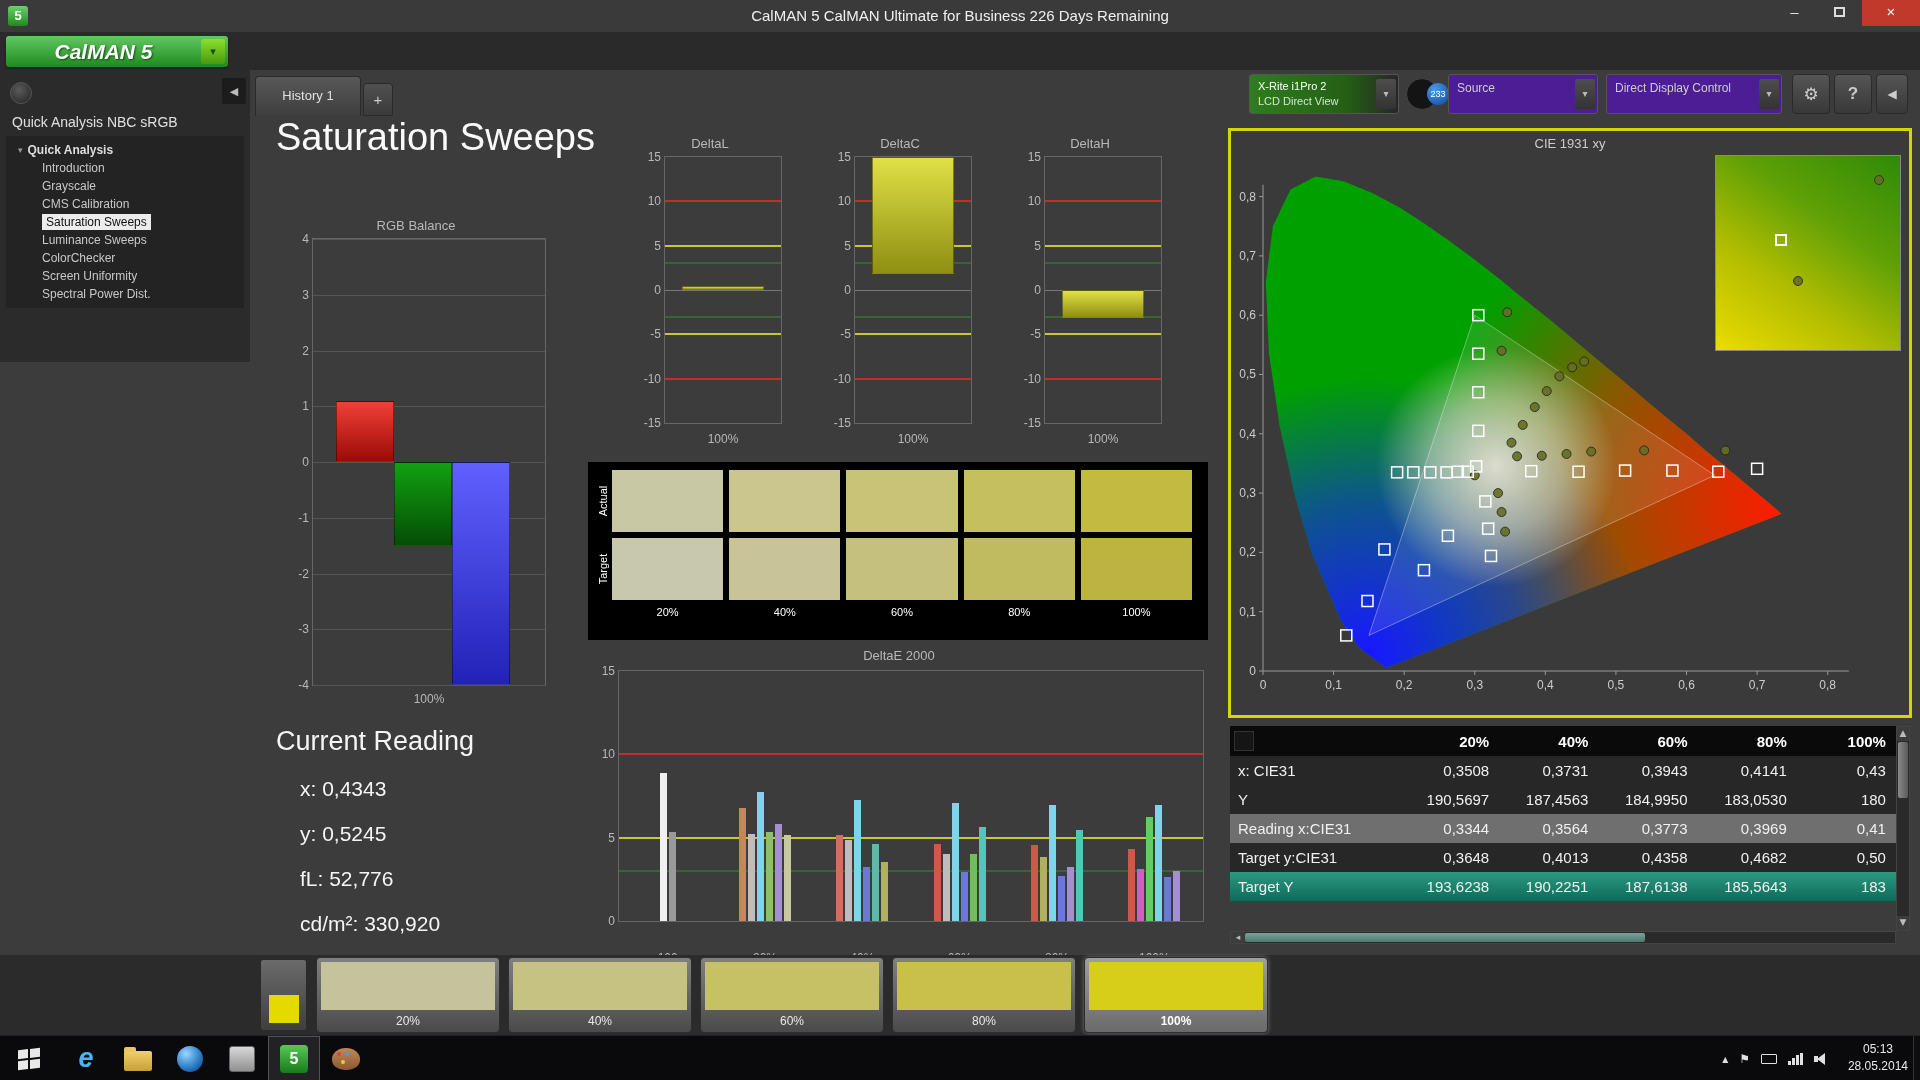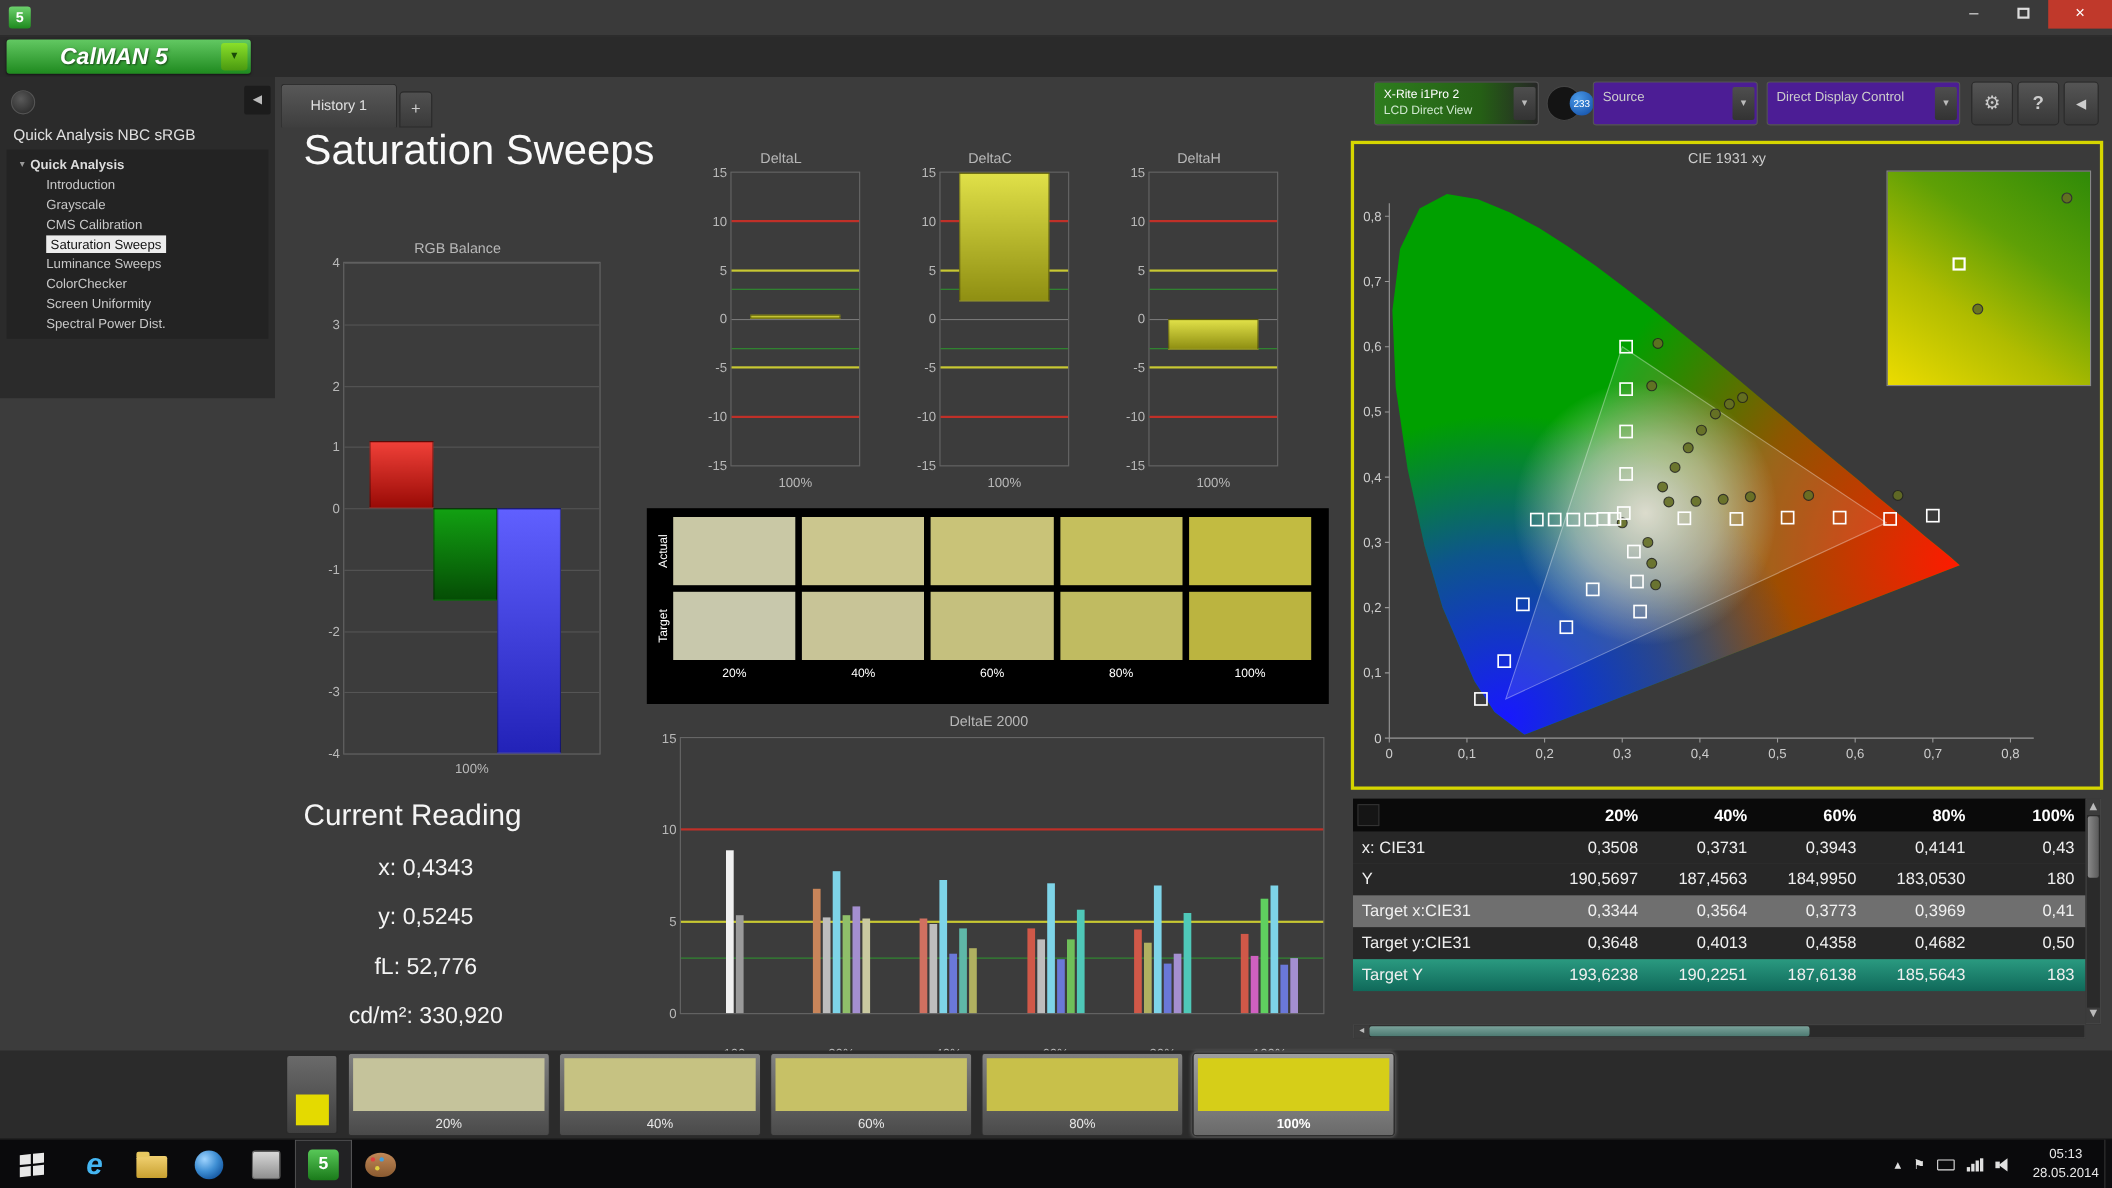--- a/index.html
+++ b/index.html
@@ -87,21 +87,21 @@
 .sg-labels div{flex:1;text-align:center;color:#fff;font-size:11px;margin-right:6px;}
 
 
 .de-chart{position:absolute;left:588px;top:648px;width:622px;height:306px;}
 .de-chart .plot{left:30px;top:22px;width:586px;height:252px;}
 .de-group{position:absolute;bottom:0;display:flex;align-items:flex-end;gap:2px;transform:translateX(-50%);}
 .de-bar{width:7px;}
 .de-xlabel{position:absolute;top:280px;width:70px;margin-left:-35px;text-align:center;color:#b8b8b8;font-size:12px;}
 
 
-.current-reading{position:absolute;left:276px;top:726px;color:#f5f5f5;text-align:center;}
+.current-reading{position:absolute;left:276px;top:726px;color:#f5f5f5;}
 .cr-title{font-size:27px;margin-bottom:20px;}
 .cr-line{font-size:21px;margin-bottom:21px;margin-left:24px;}
 
 
 .cie-panel{position:absolute;left:1228px;top:128px;width:684px;height:590px;border:3px solid #d6d600;background:#3a3a3a;}
 .cie-title{position:absolute;top:5px;left:0;right:0;text-align:center;color:#ccc;font-size:13px;}
 .cie-svg{position:absolute;left:2px;top:22px;}
 .cie-inset{position:absolute;right:8px;top:24px;width:186px;height:196px;border:1px solid #888;background:linear-gradient(215deg,#2f8a08 0%,#5fa006 35%,#b0bc00 65%,#ecdc00 100%);}
 .inset-square{position:absolute;width:12px;height:12px;border:2px solid #fff;}
 .inset-circle{position:absolute;width:10px;height:10px;border-radius:50%;background:rgba(100,110,35,.9);border:1px solid #333;}
@@ -162,20 +162,21 @@
 .clock{position:absolute;right:12px;top:5px;text-align:center;color:#e8e8e8;font-size:12px;line-height:17px;}
 .desktop-sliver{position:absolute;right:0;top:0;width:7px;height:45px;border-left:1px solid #333;background:#0e0e10;}
 </style>
 </head>
 <body>
 
 <div class="screen">
 
   <div class="titlebar">
     <div class="title-icon">5</div>
+    <div class="title-text">CalMAN 5 CalMAN Ultimate for Business 226 Days Remaining</div>
     <div class="winbtn btn-min">–</div>
     <div class="winbtn btn-max"><span class="max-glyph"></span></div>
     <div class="winbtn btn-close">×</div>
   </div>
 
   <div class="appbar">
     <div class="logo">
       <span class="logo-text">CalMAN 5</span>
       <span class="logo-arrow">▾</span>
     </div>
@@ -575,21 +576,21 @@
       </div>
       <div class="res-row row-dark">
         <div class="lbl">Y</div>
         <div>190,5697</div>
         <div>187,4563</div>
         <div>184,9950</div>
         <div>183,0530</div>
         <div>180</div>
       </div>
       <div class="res-row row-gray">
-        <div class="lbl">Target x:CIE31</div>
+        <div class="lbl">Reading x:CIE31</div>
         <div>0,3344</div>
         <div>0,3564</div>
         <div>0,3773</div>
         <div>0,3969</div>
         <div>0,41</div>
       </div>
       <div class="res-row row-dark">
         <div class="lbl">Target y:CIE31</div>
         <div>0,3648</div>
         <div>0,4013</div>

